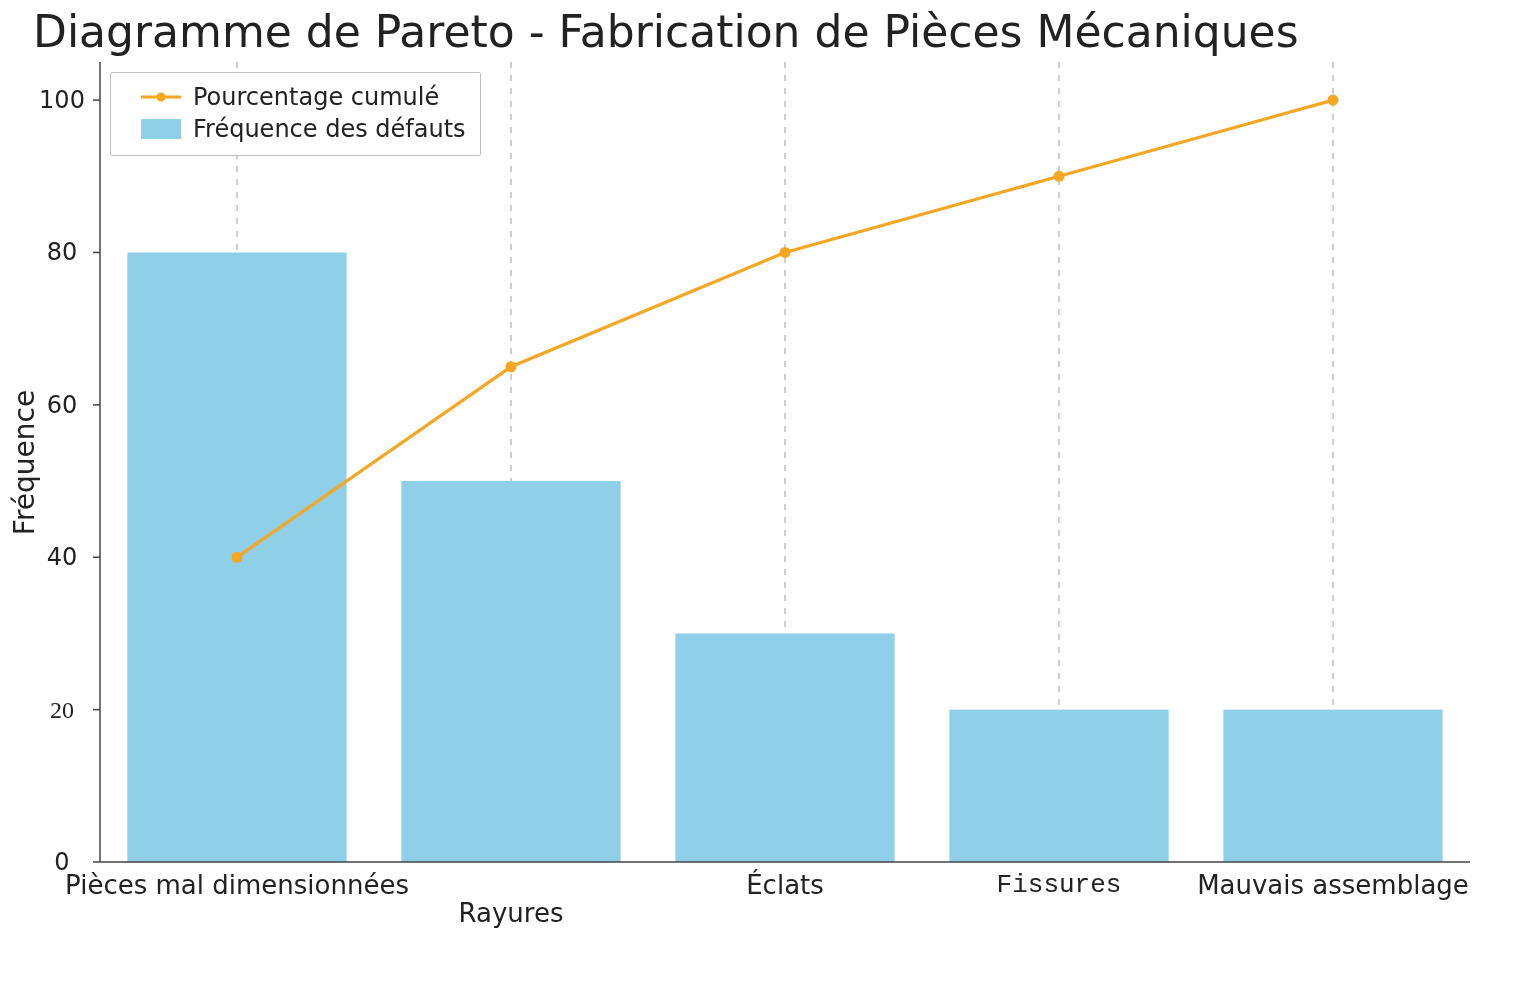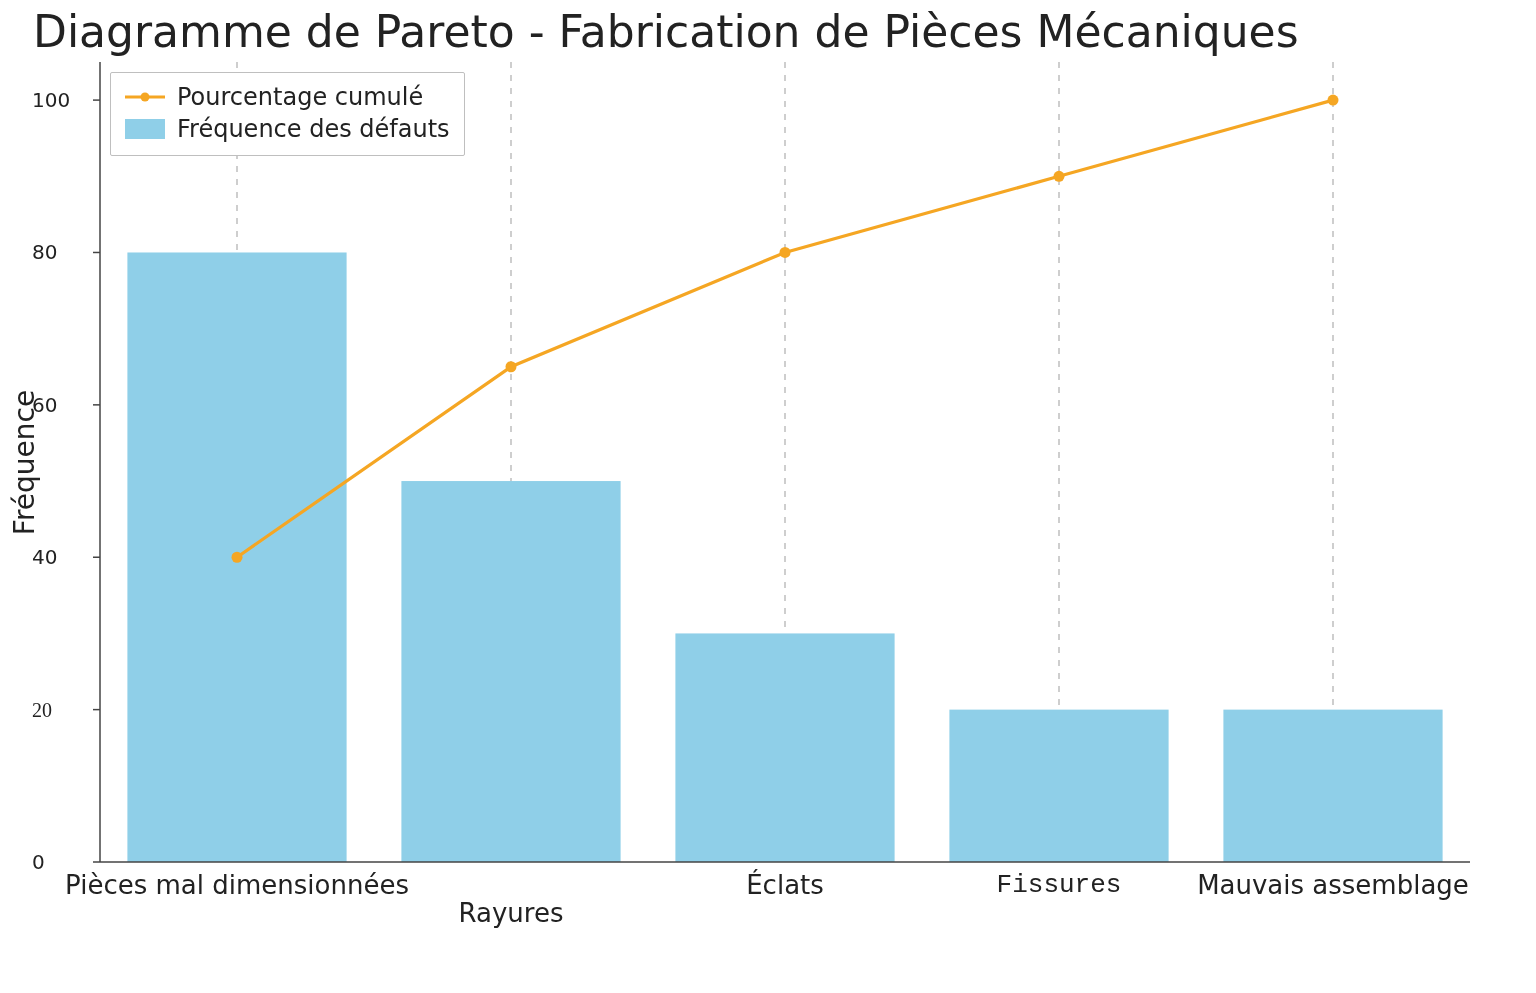--- a/index.html
+++ b/index.html
@@ -60,40 +60,40 @@
   .yaxis-label span {
     transform: rotate(-90deg);
     font-size: 28px;
     white-space: nowrap;
   }
   
   .tick-y {
     position: absolute;
     right: calc(100% - 92px);
     transform: translateY(-50%);
-    font-size: 20px;
-    text-align: left;
+    font-size: 24px;
+    text-align: center;
     width: 60px;
   }
   .tick-x {
     position: absolute;
     top: 870px;
     transform: translateX(-50%);
     font-size: 26px;
     white-space: nowrap;
   }
   
   .legend {
     position: absolute;
     left: 110px;
     top: 72px;
     background: #ffffff;
     border: 1.5px solid #bfbfbf;
     border-radius: 2px;
-    padding: 8px 14px 10px 14px;
+    padding: 8px 14px 10px 30px;
     font-size: 24px;
   }
   .legend-row {
     display: flex;
     align-items: center;
     gap: 12px;
     height: 32px;
   }
   .legend-line-icon {
     width: 40px;

